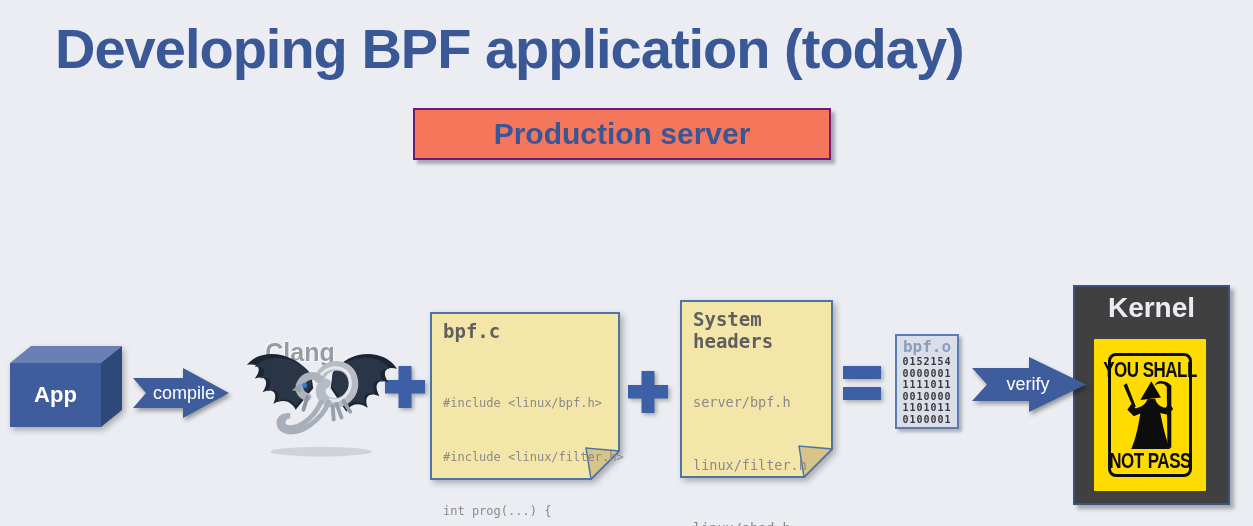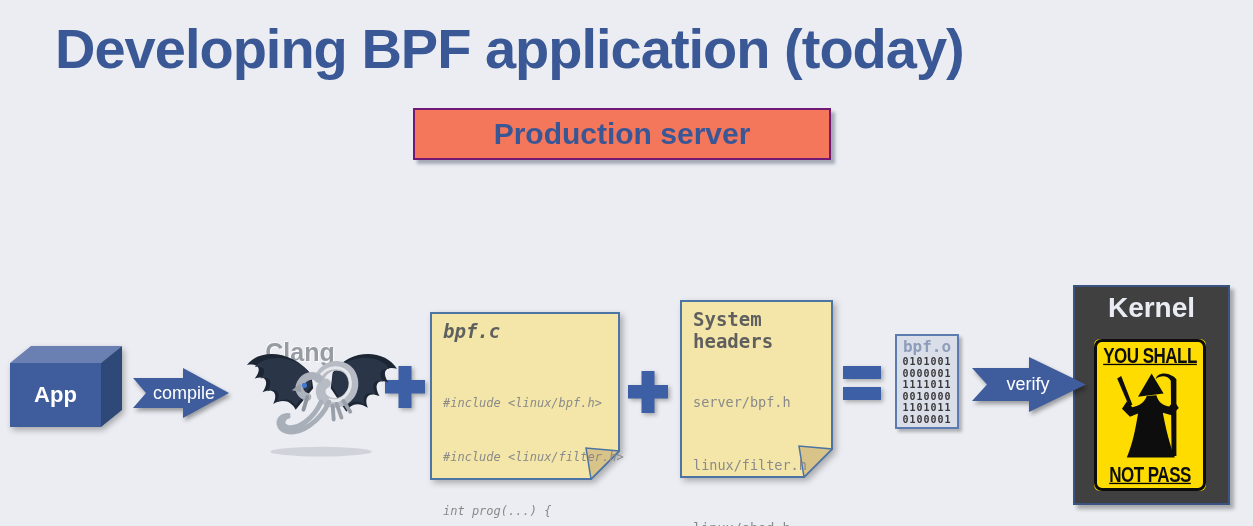--- a/index.html
+++ b/index.html
@@ -64,21 +64,21 @@
   .note svg.bg { position:absolute; inset:0; filter:drop-shadow(3px 3px 3px rgba(0,0,0,0.28)); }
   .note-title {
     position:absolute; left:13px; top:8px;
     font-family:"DejaVu Sans Mono", monospace; font-weight:bold;
     font-size:19px; color:#5F5F5F;
   }
   .note-code {
     position:absolute; left:13px;
     font-family:"DejaVu Sans Mono", monospace; color:#8A8A8A; white-space:pre;
   }
-  .note-bpfc { left:430px; top:312px; width:190px; height:168px;font-style:italic; }
+  .note-bpfc { left:430px; top:312px; width:190px; height:168px; }
   .note-bpfc .note-code { top:46px; font-size:12px; line-height:18px; }
   .note-headers { left:680px; top:300px; width:153px; height:178px; }
   .note-headers .note-code { top:50px; font-size:13.5px; line-height:21px; }
 
   
   .bpfo {
     left:895px; top:334px; width:64px; height:95px;
     background:#D9DEE9; border:2px solid #5C7BB0;
     box-shadow:3px 3px 3px rgba(0,0,0,0.25); box-sizing:border-box;
   }
@@ -97,21 +97,21 @@
     left:1073px; top:285px; width:157px; height:220px;
     background:#404040; border:2px solid #3B5383; box-sizing:border-box;
     box-shadow:4px 4px 4px rgba(0,0,0,0.3); z-index:3;
   }
   .kernel-label {
     text-align:center; margin-top:5px;
     font-size:28px; font-weight:bold; color:#E9ECF2;
   }
   .sign {
     position:absolute; left:19px; top:52px; width:112px; height:152px;
-    background:#FFDC00; border-radius:6px; padding:0; box-sizing:border-box;text-decoration:underline;
+    background:#FFDC00; border-radius:1px; padding:14px; box-sizing:border-box;
   }
   .sign-inner {
     width:100%; height:100%; box-sizing:border-box;
     border:3px solid #0D0D0D; border-radius:8px;
     display:flex; flex-direction:column; align-items:center; justify-content:space-between;
     padding:4px 0 3px 0;
   }
   .sign-text {
     font-weight:bold; font-size:17px; color:#0D0D0D;
     letter-spacing:-0.5px; transform:scaleY(1.3); white-space:nowrap;
@@ -208,21 +208,21 @@
   <div class="abs op equals">
     <svg width="38" height="34" viewBox="0 0 38 34">
       <rect x="0" y="0" width="38" height="13" fill="#3D5FA6"></rect>
       <rect x="0" y="21" width="38" height="13" fill="#3D5FA6"></rect>
     </svg>
   </div>
 
   <div class="abs bpfo">
     <div class="bpfo-title">bpf.o</div>
     <div class="bpfo-rows">
-      <div>0101001</div>
+      <div>0152154</div>
       <div>0000001</div>
       <div>1111011</div>
       <div>0010000</div>
       <div>1101011</div>
       <div>0100001</div>
     </div>
   </div>
 
   <div class="abs arrow arrow-verify">
     <svg width="114" height="55" viewBox="0 0 114 55">

